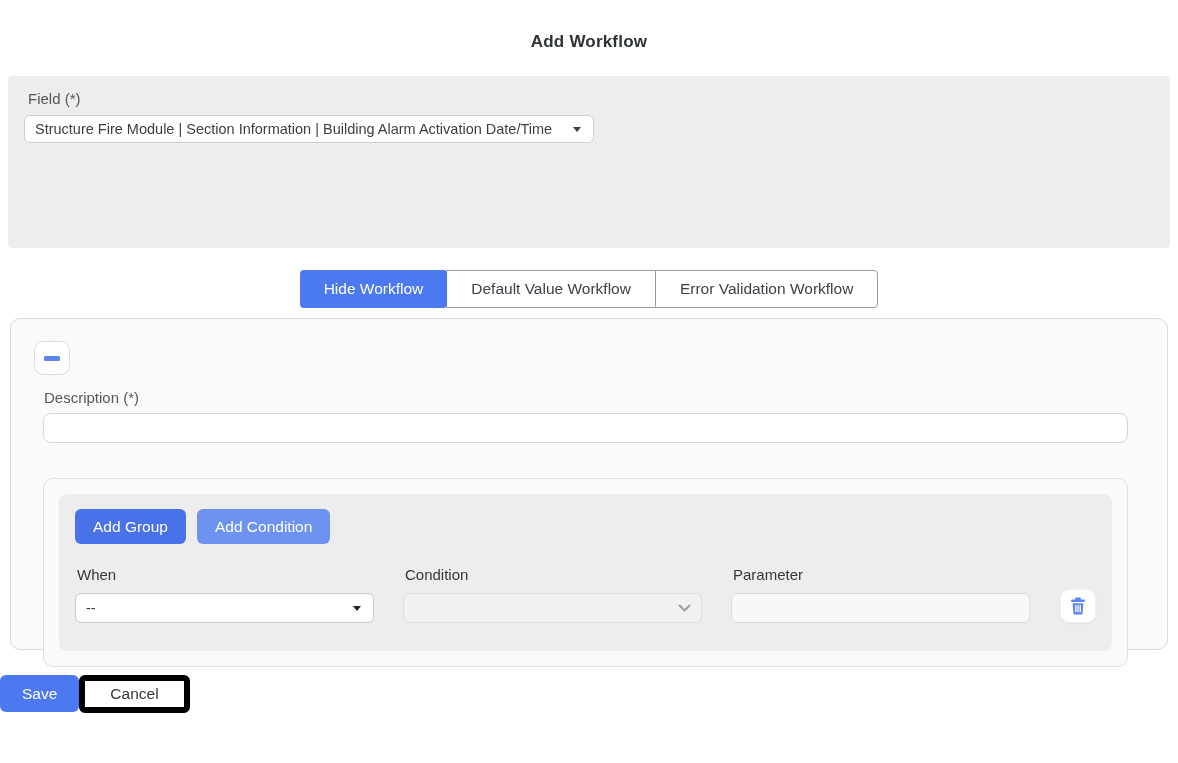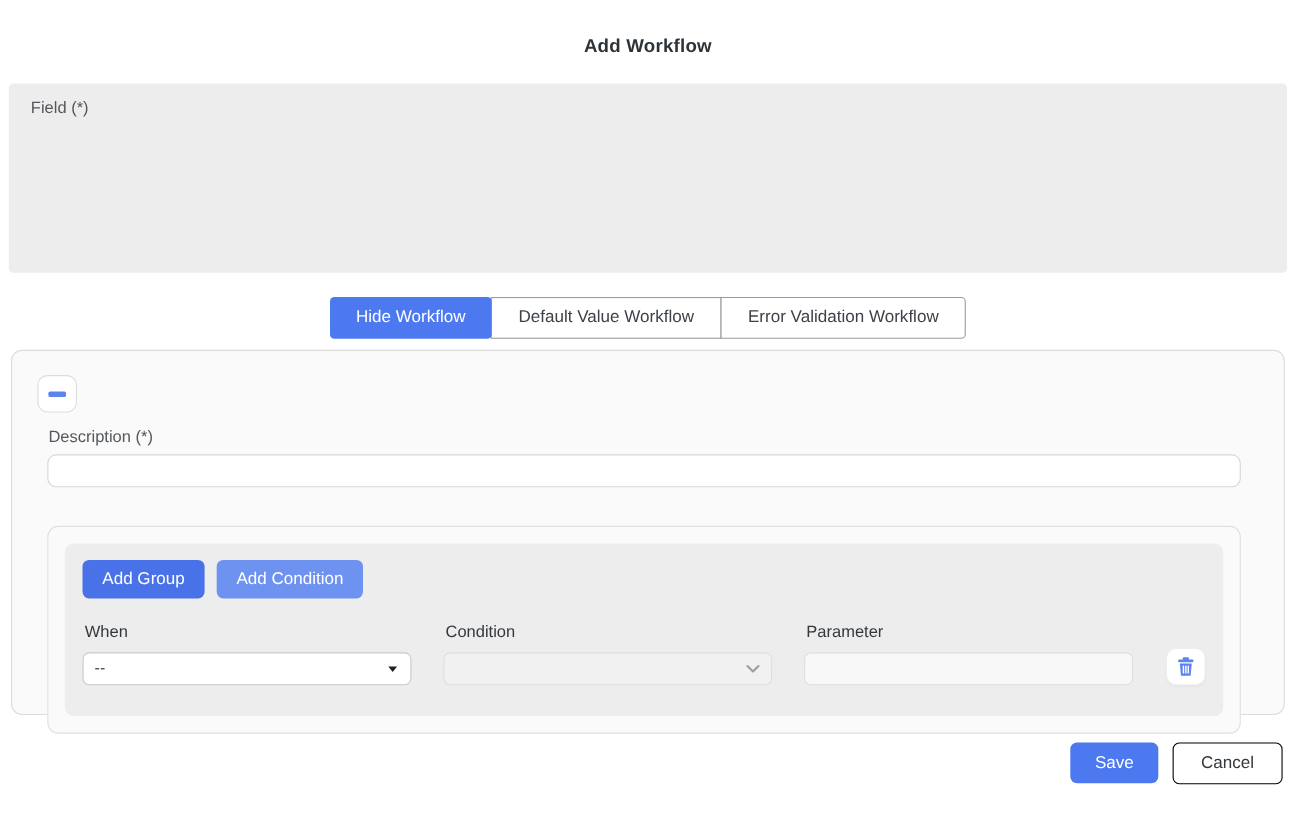--- a/index.html
+++ b/index.html
@@ -63,36 +63,40 @@
     border-radius: 6px; display: flex; align-items: center; justify-content: flex-end;
     padding: 0 10px; }
   .param-input { width: 100%; height: 30px; background: #f8f8f8;
     border: 1px solid #dedede; border-radius: 6px; padding: 0 10px; font-size: 14px;
     font-family: "Liberation Sans", sans-serif; }
   .trash-btn { margin-left: auto; width: 36px; height: 34px; background: #fff;
     border: 1px solid #eee; border-radius: 9px; display: flex; align-items: center;
     justify-content: center; cursor: pointer; box-shadow: 0 1px 2px rgba(0,0,0,.04); }
 
   
-  .footer { display: flex; justify-content: flex-end; gap: 13px;
+  .footer { display: flex; justify-content: flex-start; 
     margin: 25px 12px 0 0; }
   .save-btn { background: #4d79f0; color: #fff; border: none; border-radius: 6px;
     font-size: 15.5px; padding: 0 22px; height: 37px; cursor: pointer;
     font-family: "Liberation Sans", sans-serif; }
-  .cancel-btn { background: #fff; color: #33383d; border: 1px solid #000000;
+  .cancel-btn { background: #fff; color: #33383d; border: 6px solid #000000;
     border-radius: 6px; font-size: 15.5px; padding: 0 25px; height: 38px;
     cursor: pointer; font-family: "Liberation Sans", sans-serif; }
 </style>
 </head>
 <body>
 
 <h1 class="page-title">Add Workflow</h1>
 
 <section class="field-panel">
   <div class="field-label">Field (*)</div>
+  <div class="select-box field-select">
+    <span class="val">Structure Fire Module | Section Information | Building Alarm Activation Date/Time</span>
+    <span class="caret-down"></span>
+  </div>
 </section>
 
 <nav class="tabs">
   <div class="tab first active">Hide Workflow</div>
   <div class="tab">Default Value Workflow</div>
   <div class="tab last">Error Validation Workflow</div>
 </nav>
 
 <section class="workflow-panel">
   <button class="remove-btn">

